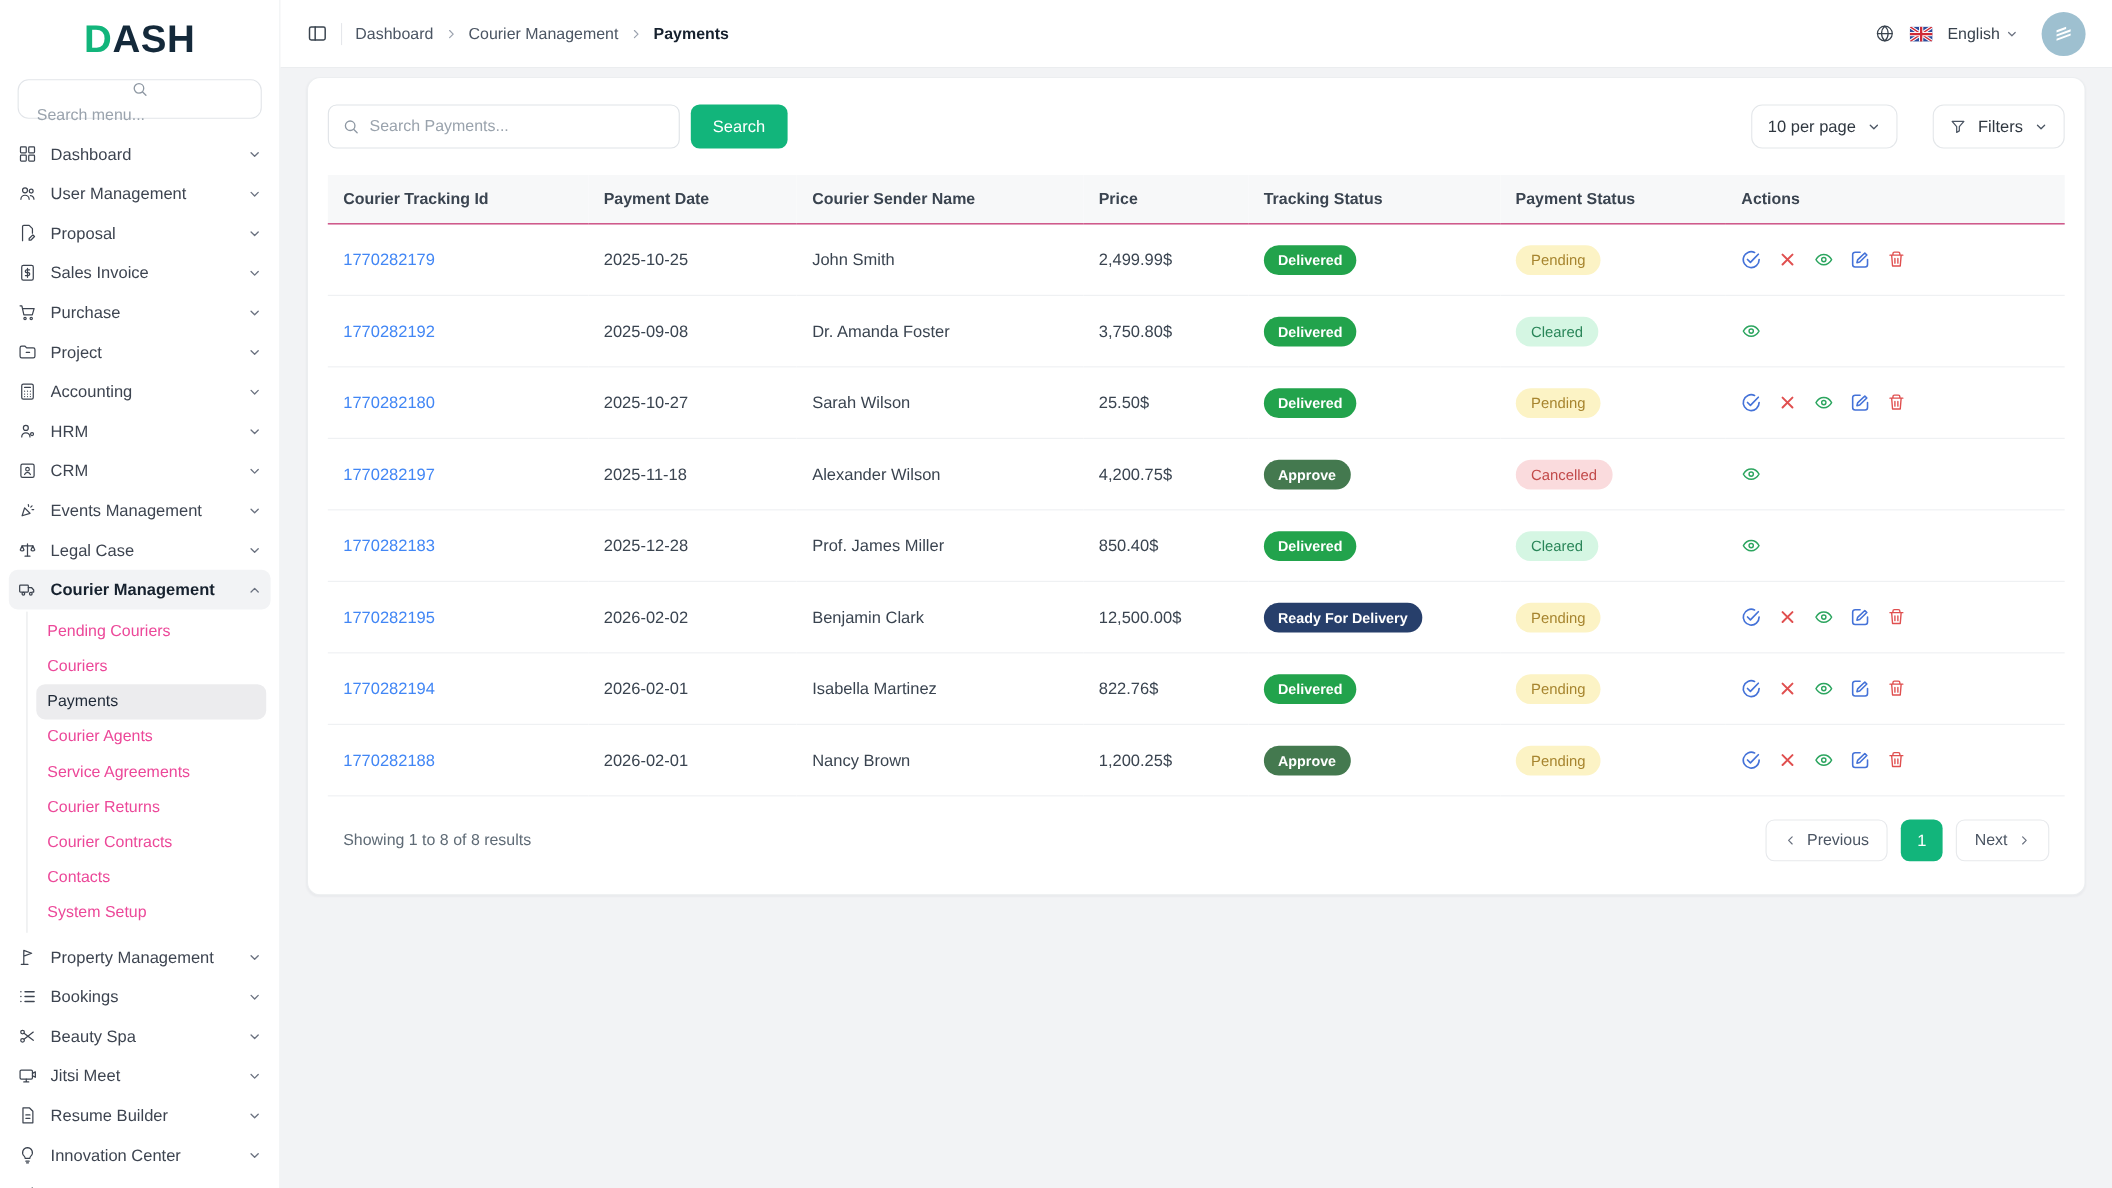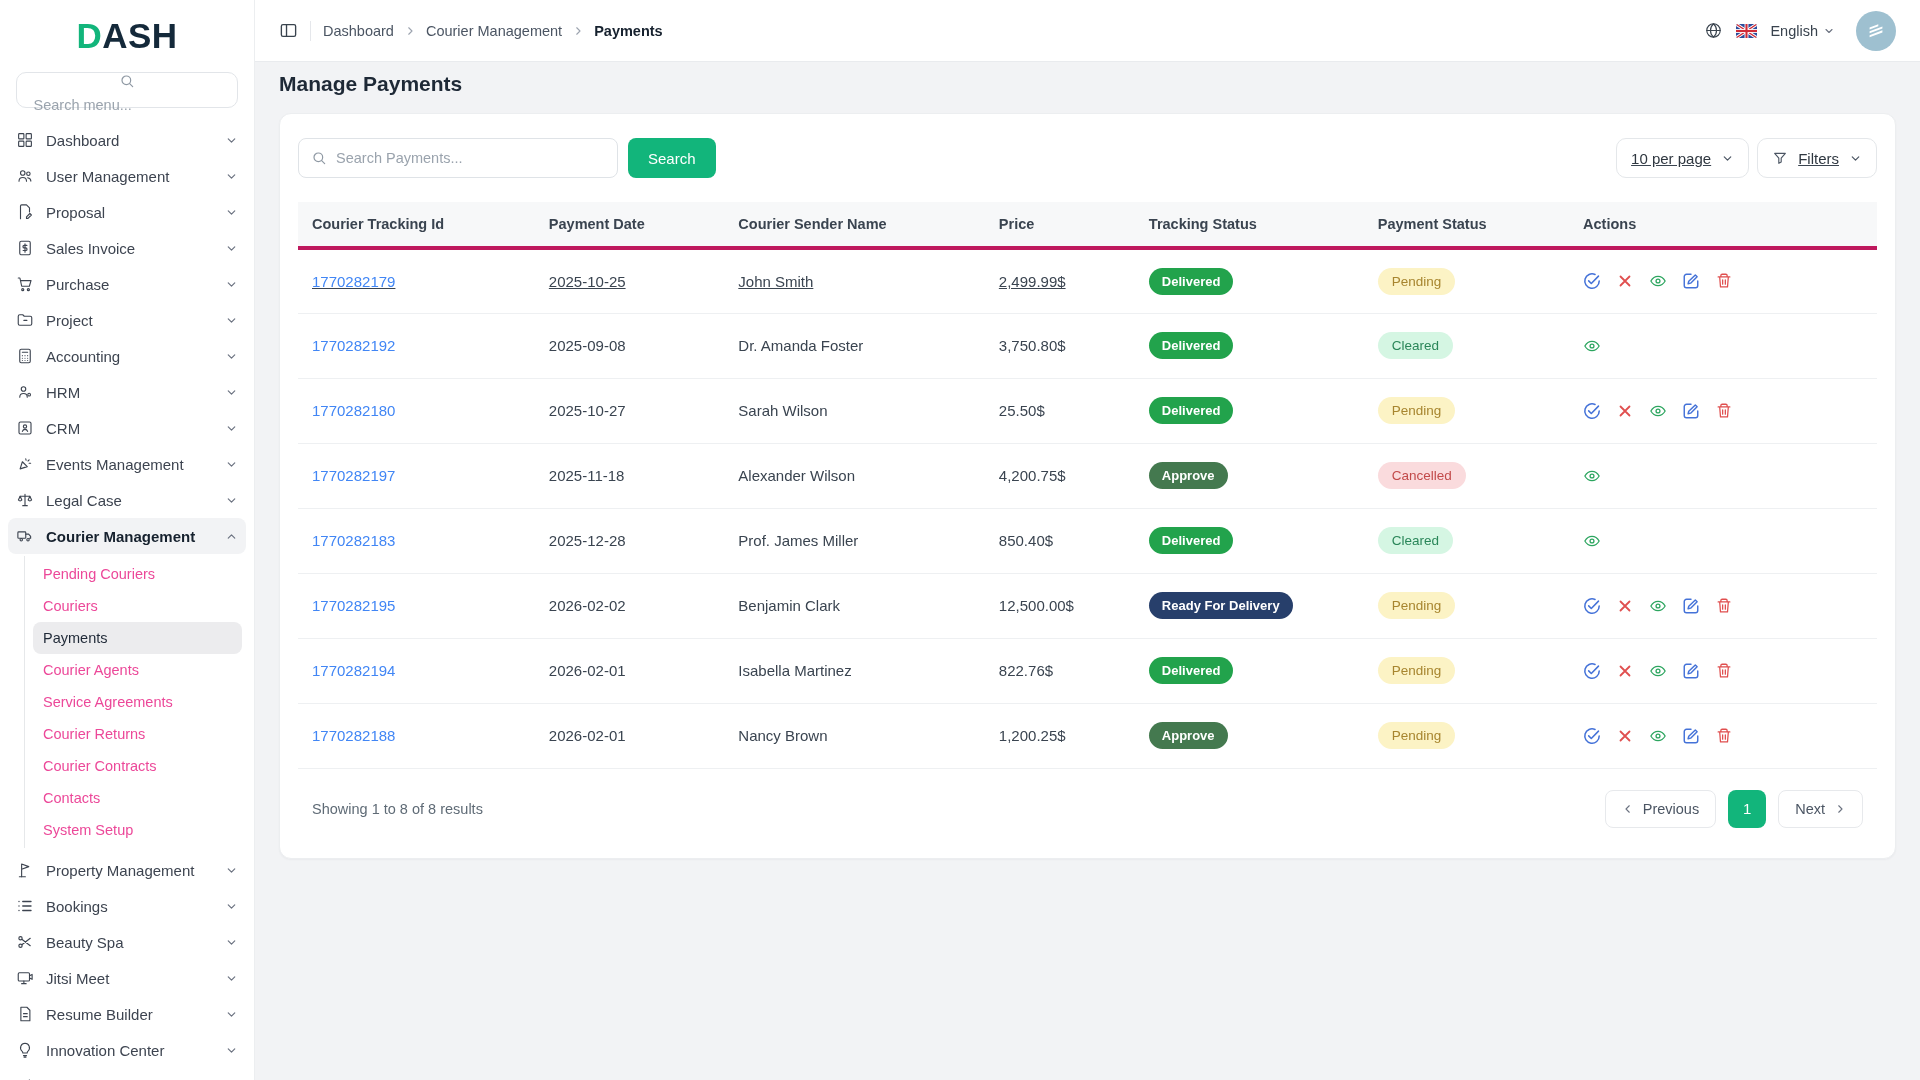--- a/index.html
+++ b/index.html
@@ -65,33 +65,33 @@
   
   .toolbar { display:flex; align-items:center; margin:0 0 24px; }
   .tsearch { width:320px; height:40px; border:1px solid #dfe3e7; border-radius:8px;
              display:flex; align-items:center; gap:9px; padding:0 12px; color:#8e98a3; background:#fff; }
   .tsearch svg { width:16px; height:16px; }
   .tsearch input { border:none; outline:none; flex:1; font-size:14.5px; color:#15803d;
                    font-family:inherit; background:transparent; }
   .tsearch input::placeholder { color:#9aa3ad; }
   .btn-search { height:40px; margin-left:10px; padding:0 20px; border:none; border-radius:8px;
                 background:var(--brand-green); color:#fff; font-size:15px; font-family:inherit; cursor:pointer; }
-  .tb-controls { margin-left:auto; display:flex; gap:8px;text-decoration:underline; }
+  .tb-controls { margin-left:auto; display:flex; gap:32px; }
   .ctl { height:40px; border:1px solid #e4e7ea; border-radius:10px; background:#fff; padding:0 14px;
          display:flex; align-items:center; gap:10px; font-size:15px; color:#2f3740; cursor:pointer; font-family:inherit; }
   .ctl svg { width:13px; height:13px; color:#4b5563; }
   .ctl .funnel svg { width:16px; height:16px; }
 
   
   table { width:100%; border-collapse:collapse; }
   thead th { background:#f7f8f9; text-align:left; font-size:14.5px; font-weight:600; color:#3a4450;
              padding:14px; white-space:nowrap; }
   tbody td { height:65px; padding:0 14px; border-bottom:1px solid #eef0f2; font-size:15px; color:#3a4450;
              white-space:nowrap; }
-  tbody tr:first-child td { border-top:4px solid #be185d;text-decoration:underline; }
+  tbody tr:first-child td { border-top:1px solid #be185d; }
   td.tid span { color:var(--link-blue); cursor:pointer; }
   .pill { display:inline-block; padding:6px 13px; border-radius:999px; font-size:13px; font-weight:600; color:#fff; }
   .badge-delivered { background:var(--delivered-bg); }
   .badge-approve { background:var(--approve-bg); }
   .badge-ready-for-delivery { background:var(--ready-bg); }
   .soft { display:inline-block; padding:6px 14px; border-radius:999px; font-size:13.5px; font-weight:500; }
   .soft-pending { background:var(--pending-bg); color:var(--pending-text); }
   .soft-cleared { background:var(--cleared-bg); color:var(--cleared-text); }
   .soft-cancelled { background:var(--cancelled-bg); color:var(--cancelled-text); }
   .acts { display:flex; align-items:center; gap:15px; }
@@ -474,21 +474,20 @@
         </span>
         <span class="avatar">
             <svg viewBox="0 0 24 24" fill="#fff">
               <path d="M5 16.5l14-5.2v2.2L5 18.7zM5 12.3l14-5.2v2.2L5 14.5zM5 8.1l9.5-3.4v2.2L5 10.3z"></path>
             </svg>
           </span>
       </div>
     </header>
 
     <div class="content">
-      <h1 class="pgtitle">Manage Payments</h1>
 
       <div class="card">
 
         <div class="toolbar">
           <div class="tsearch">
             <span class="sicon">
                 <svg viewBox="0 0 24 24" fill="none" stroke="currentColor" stroke-width="1.8" stroke-linecap="round" stroke-linejoin="round">
                   <circle cx="11" cy="11" r="6.5"></circle>
                   <path d="M16 16l4.5 4.5"></path>
                 </svg>

